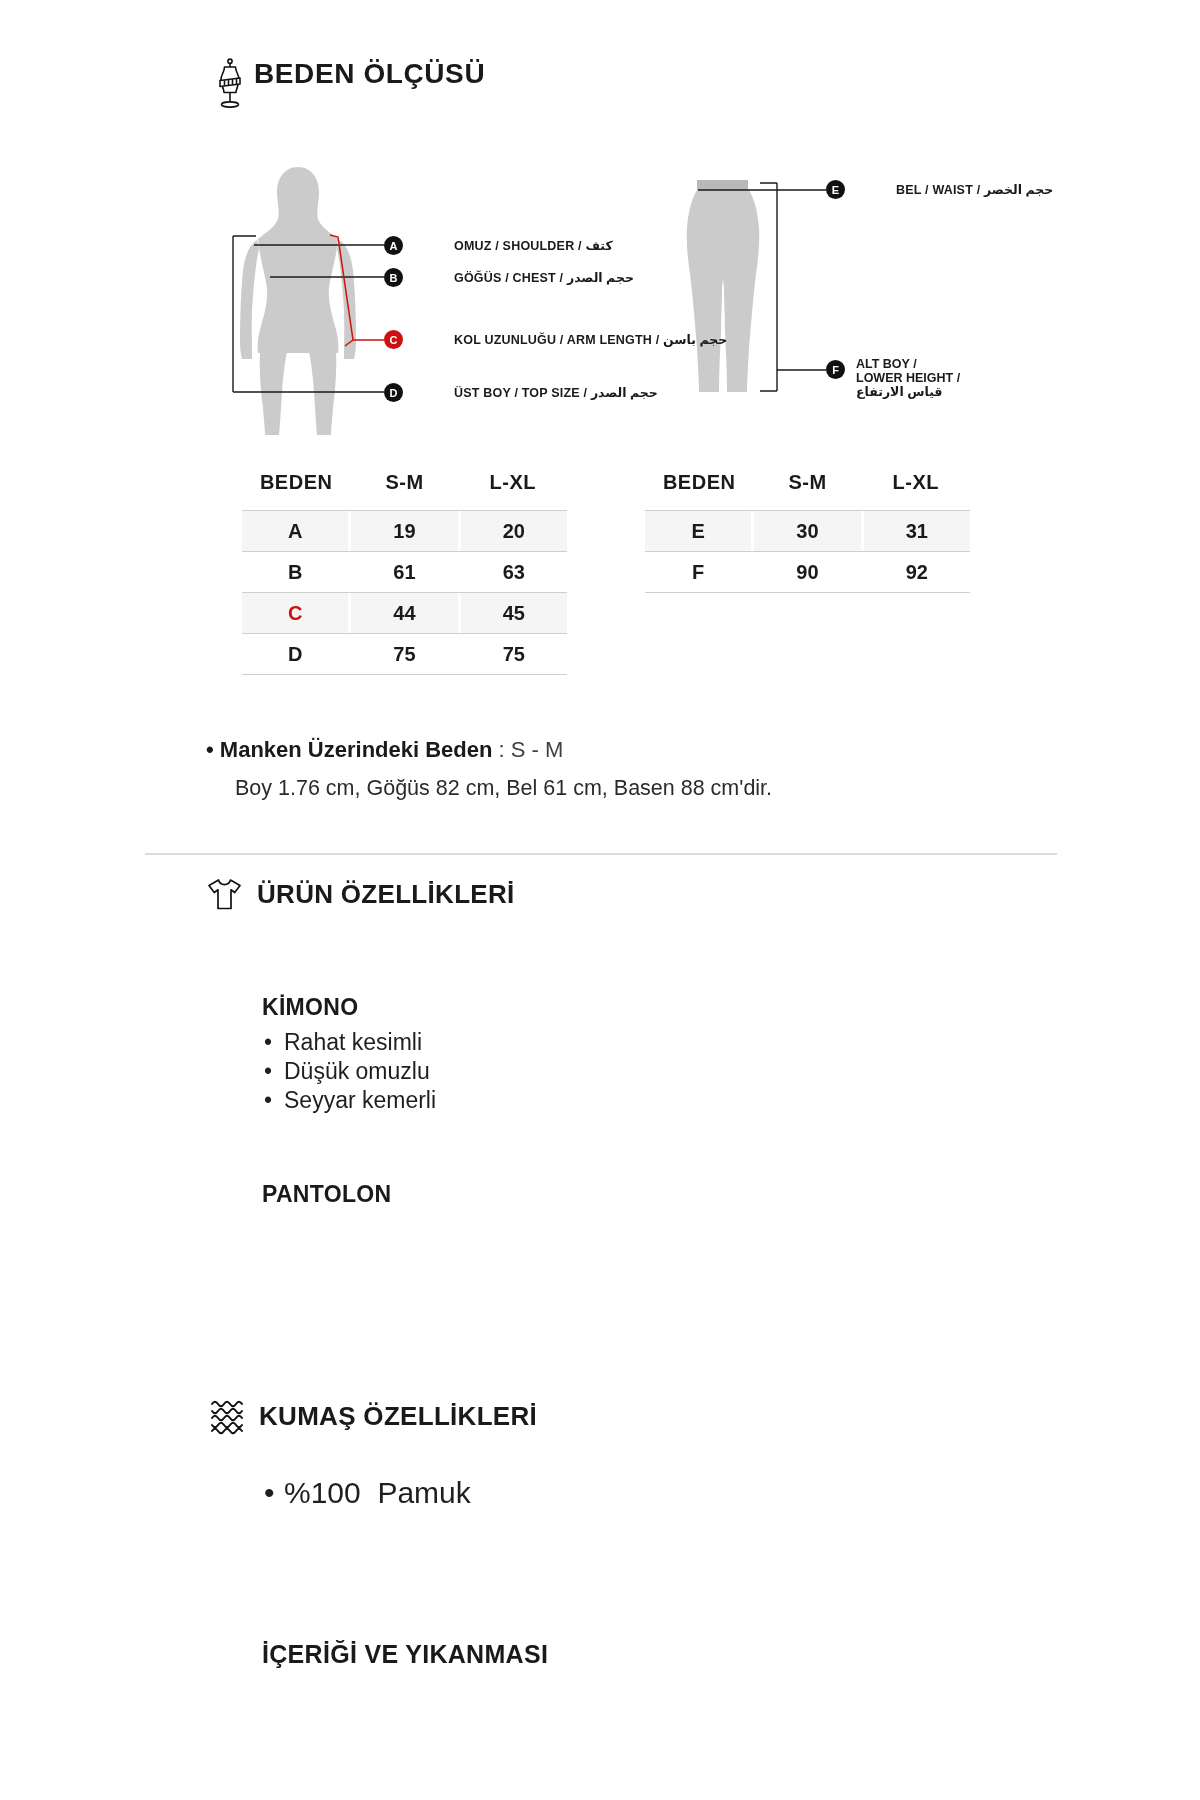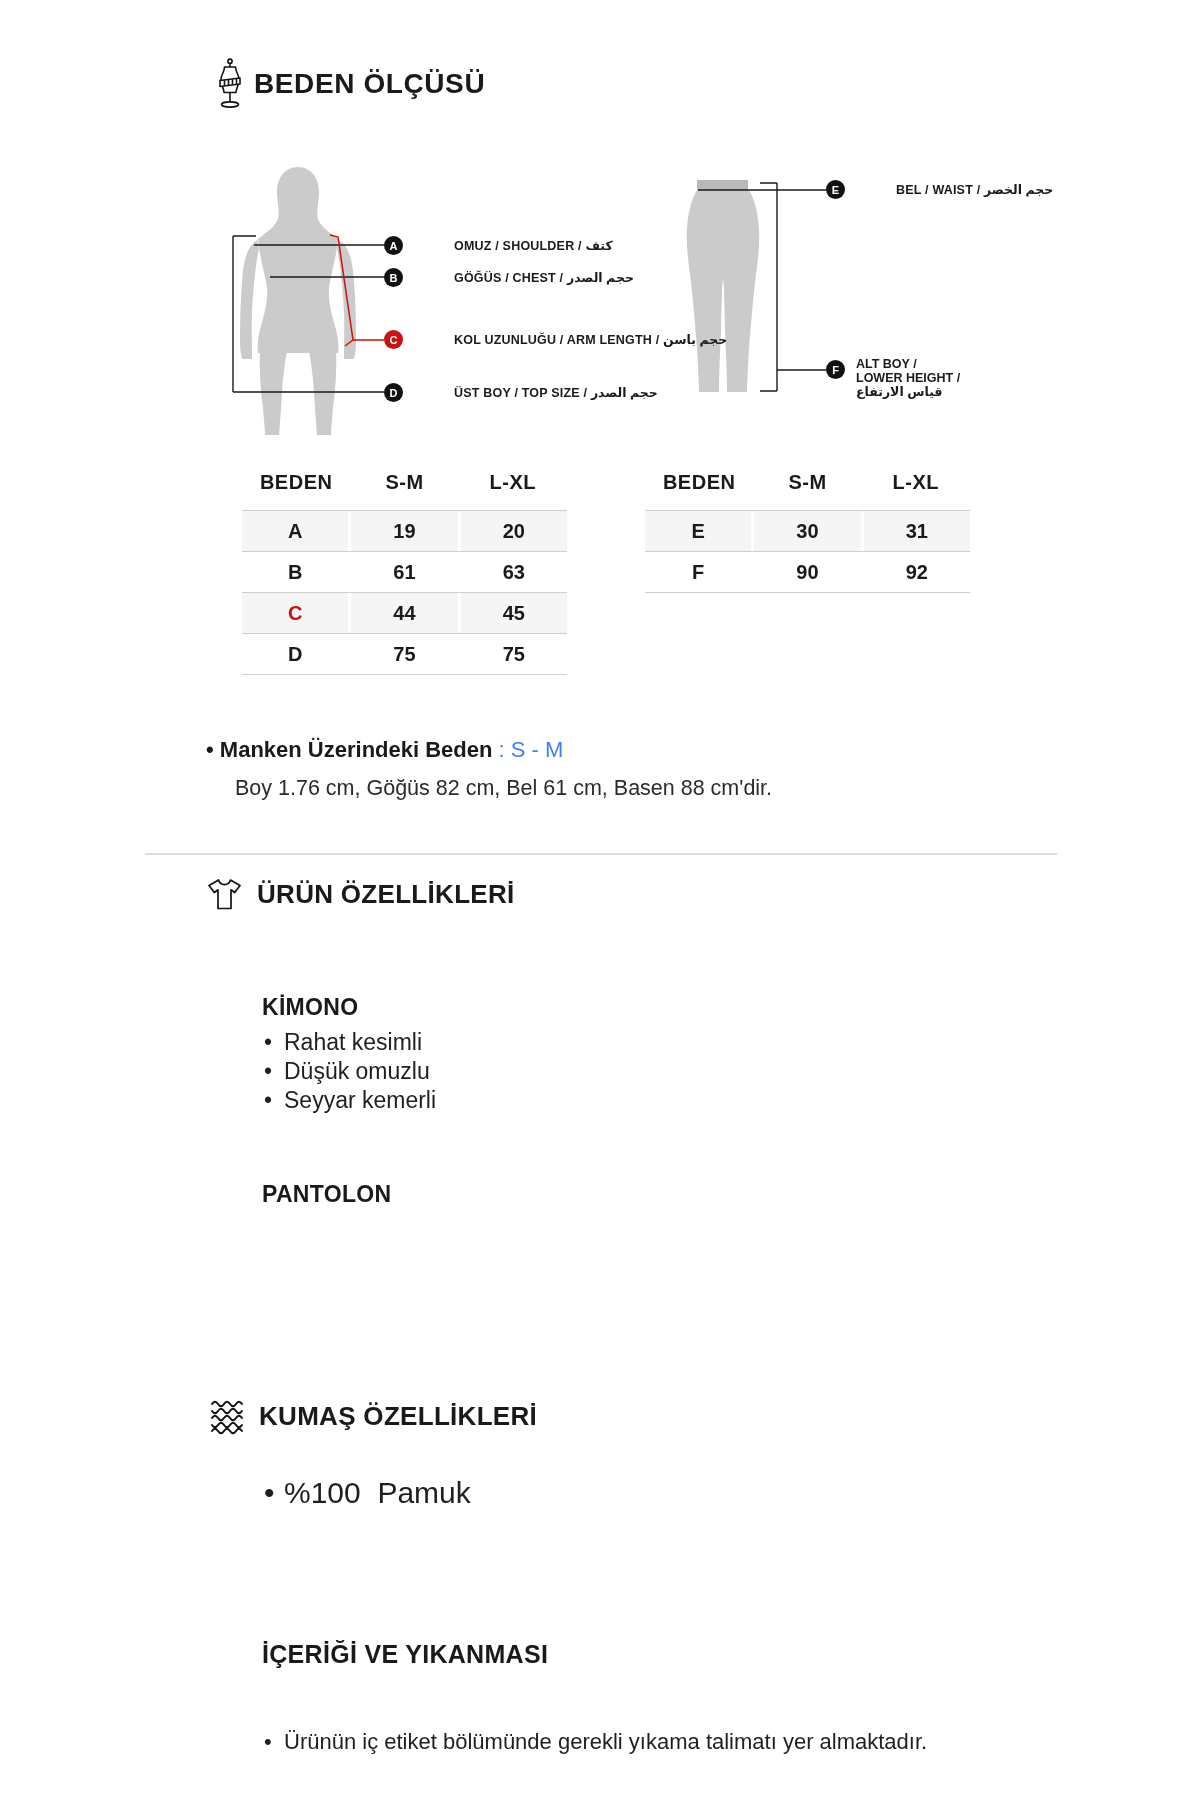--- a/index.html
+++ b/index.html
@@ -1,20 +1,20 @@
 <!DOCTYPE html>
 <html><head>
 <meta charset="utf-8">
 <style>
   html,body{margin:0;padding:0;background:#fff;}
   .page{position:relative;width:1200px;height:1800px;background:#ffffff;overflow:hidden;
         font-family:"Liberation Sans","DejaVu Sans",sans-serif;color:#1a1a1a;}
 
   
-  .header{position:absolute;left:213px;top:58px;display:flex;align-items:center;gap:7px;}
+  .header{position:absolute;left:213px;top:58px;display:flex;align-items:flex-start;gap:7px;}
   .header .title{font-size:28px;font-weight:700;letter-spacing:.6px;}
 
   
   .diagram-svg{position:absolute;left:190px;top:140px;}
   .meas-label{position:absolute;display:flex;align-items:center;gap:11px;white-space:nowrap;}
   .meas-label.top-align{align-items:flex-start;}
   .badge{width:19px;height:19px;border-radius:50%;background:#111;color:#fff;font-size:11px;
          font-weight:700;display:flex;align-items:center;justify-content:center;flex:0 0 19px;}
   .badge.red{background:#cc1111;}
   .meas-text{font-size:12.5px;font-weight:700;letter-spacing:.2px;padding-left:40px;}
@@ -37,21 +37,21 @@
   .trow:last-child{border-bottom:none;}
   .tcell{flex:1;display:flex;align-items:center;justify-content:center;font-size:20px;font-weight:600;background:#fff;}
   .trow.odd .tcell{background:#f5f5f5;}
   .tcell.letter{font-weight:700;}
   .tcell.letter.red{color:#cc1111;}
 
   
   .model-block{position:absolute;left:206px;top:731px;font-size:22px;}
   .model-line1{font-weight:700;line-height:38px;}
   .model-line1::before{content:"• ";font-weight:700;}
-  .model-line1 .value{font-weight:400;color:#3b82f6;margin-left:6px;}
+  .model-line1 .value{font-weight:400;color:#404040;margin-left:6px;}
   .model-line{font-weight:400;line-height:39px;padding-left:29px;color:#2b2b2b;font-size:21.5px;}
 
   .divider{position:absolute;left:145px;top:853px;width:912px;height:2px;background:#dcdcdc;}
 
   
   .section-header{position:absolute;display:flex;align-items:center;gap:14px;}
   #sec-urun{left:206px;top:876px;}
   #sec-kumas{left:209px;top:1398px;}
   .section-title{font-size:26px;font-weight:700;letter-spacing:.3px;}
   .group-title{position:absolute;left:262px;font-size:23px;font-weight:700;letter-spacing:.3px;}
@@ -234,17 +234,14 @@
         <path d="M3,33 q3,-4.5 6,0 q3,4.5 6,0 q3,-4.5 6,0 q3,4.5 6,0 q3,-4.5 6,0"></path>
       </g>
     </svg>
     <span class="section-title">KUMAŞ ÖZELLİKLERİ</span>
   </div>
   <ul class="feature-list" id="fabric-list">
     <li>%100&nbsp; Pamuk</li>
   </ul>
 
   <div id="washing-title">İÇERİĞİ VE YIKANMASI</div>
-  <ul class="feature-list" id="washing-list">
-    <li>Ürünün iç etiket bölümünde gerekli yıkama talimatı yer almaktadır.</li>
-  </ul>
 
 </div>
 
 </body></html>

